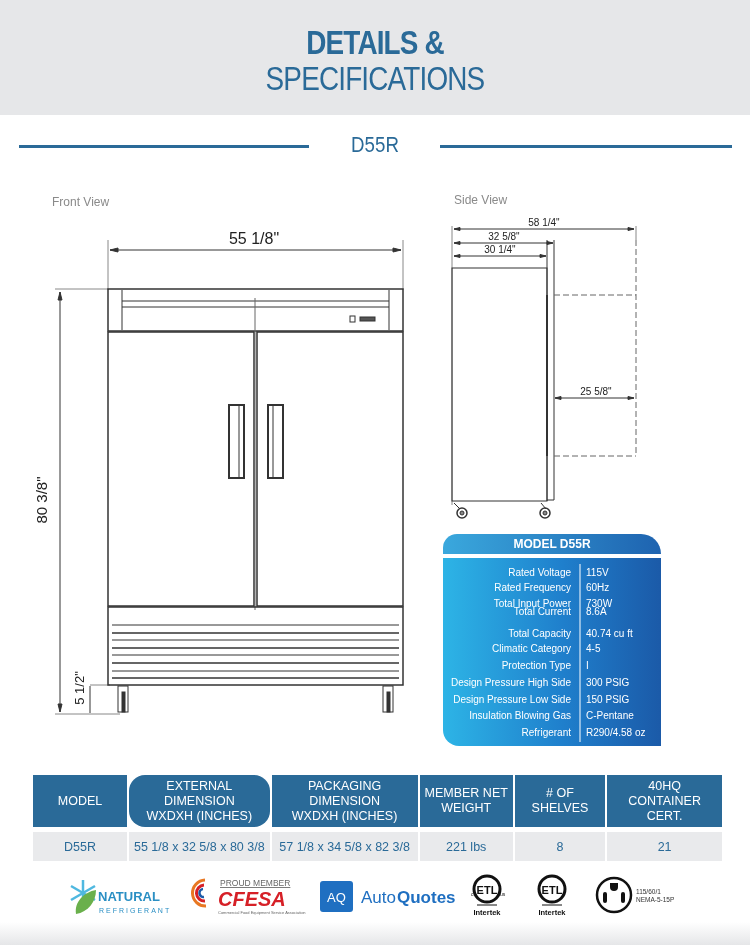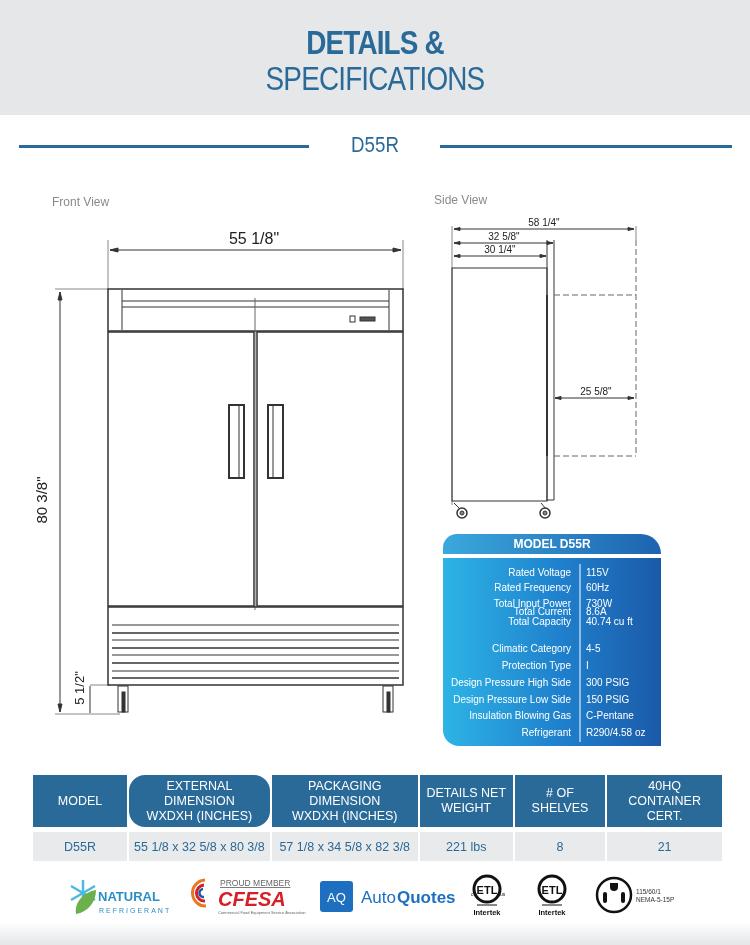--- a/index.html
+++ b/index.html
@@ -30,21 +30,21 @@
 <div class="header">
   <div class="title1">DETAILS &amp;</div>
   <div class="title2">SPECIFICATIONS</div>
 </div>
 
 <div class="model-rule" style="left:19px;width:290px;"></div>
 <div class="model-label">D55R</div>
 <div class="model-rule" style="left:440px;width:292px;"></div>
 
 <div class="view-label" style="left:52px;top:195px;">Front View</div>
-<div class="view-label" style="left:434px;top:193px;text-align:right;">Side View</div>
+<div class="view-label" style="left:454px;top:193px;text-align:right;">Side View</div>
 
 <svg class="drawing" width="750" height="945" style="pointer-events:none;">
   <g stroke="#333" fill="none" stroke-width="1">
 
     <line x1="108" y1="240" x2="108" y2="290" stroke="#888"></line>
     <line x1="403" y1="240" x2="403" y2="290" stroke="#888"></line>
     <line x1="110" y1="250" x2="401" y2="250"></line>
     <polygon points="110,250 118,248 118,252" fill="#333"></polygon>
     <polygon points="401,250 393,248 393,252" fill="#333"></polygon>
 
@@ -147,21 +147,21 @@
       <span class="v">60Hz</span>
     </div>
   <div class="spec-row" style="top:62px;">
       <span class="k">Total Input Power</span>
       <span class="v">730W</span>
     </div>
   <div class="spec-row" style="top:70px;">
       <span class="k">Total Current</span>
       <span class="v">8.6A</span>
     </div>
-  <div class="spec-row" style="top:80px;">
+  <div class="spec-row" style="top:92px;">
       <span class="k">Total Capacity</span>
       <span class="v">40.74 cu ft</span>
     </div>
   <div class="spec-row" style="top:107px;">
       <span class="k">Climatic Category</span>
       <span class="v">4-5</span>
     </div>
   <div class="spec-row" style="top:124px;">
       <span class="k">Protection Type</span>
       <span class="v">I</span>
@@ -183,21 +183,21 @@
       <span class="v">R290/4.58 oz</span>
     </div>
 </div>
 
 <table class="specs">
   <tbody>
       <tr>
     <th style="width:98px;"><span>MODEL</span></th>
     <th style="width:146px;border-radius:16px;"><span>EXTERNAL DIMENSION</span><br><span>WXDXH (INCHES)</span></th>
     <th style="width:152px;"><span>PACKAGING DIMENSION</span><br><span>WXDXH (INCHES)</span></th>
-    <th style="width:96px;"><span>DETAILS NET</span><br><span>WEIGHT</span></th>
+    <th style="width:96px;"><span>MEMBER NET</span><br><span>WEIGHT</span></th>
     <th style="width:93px;"><span># OF</span><br><span>SHELVES</span></th>
     <th style="width:118px;"><span>40HQ</span><br><span>CONTAINER CERT.</span></th>
   </tr>
   <tr>
     <td>D55R</td>
     <td>55 1/8 x 32 5/8 x 80 3/8</td>
     <td>57 1/8 x 34 5/8 x 82 3/8</td>
     <td>221 lbs</td>
     <td>8</td>
     <td>21</td>

